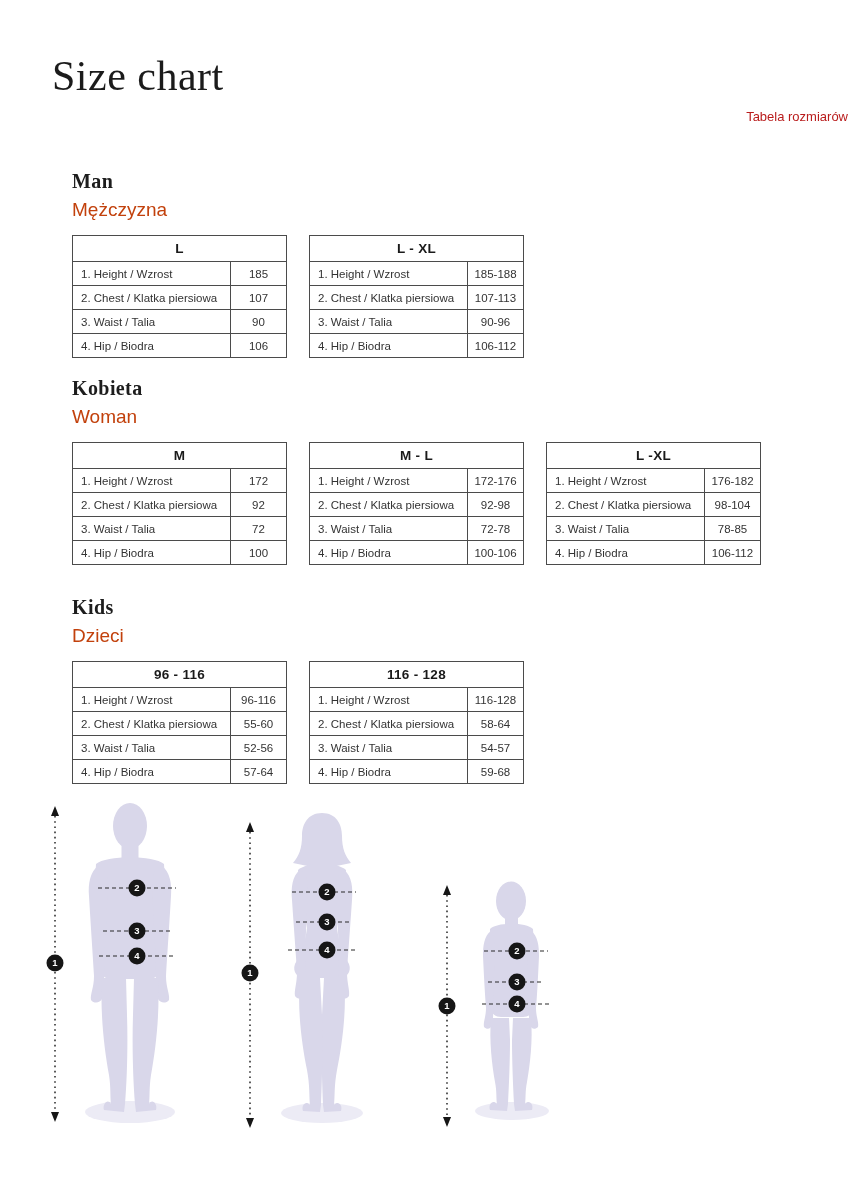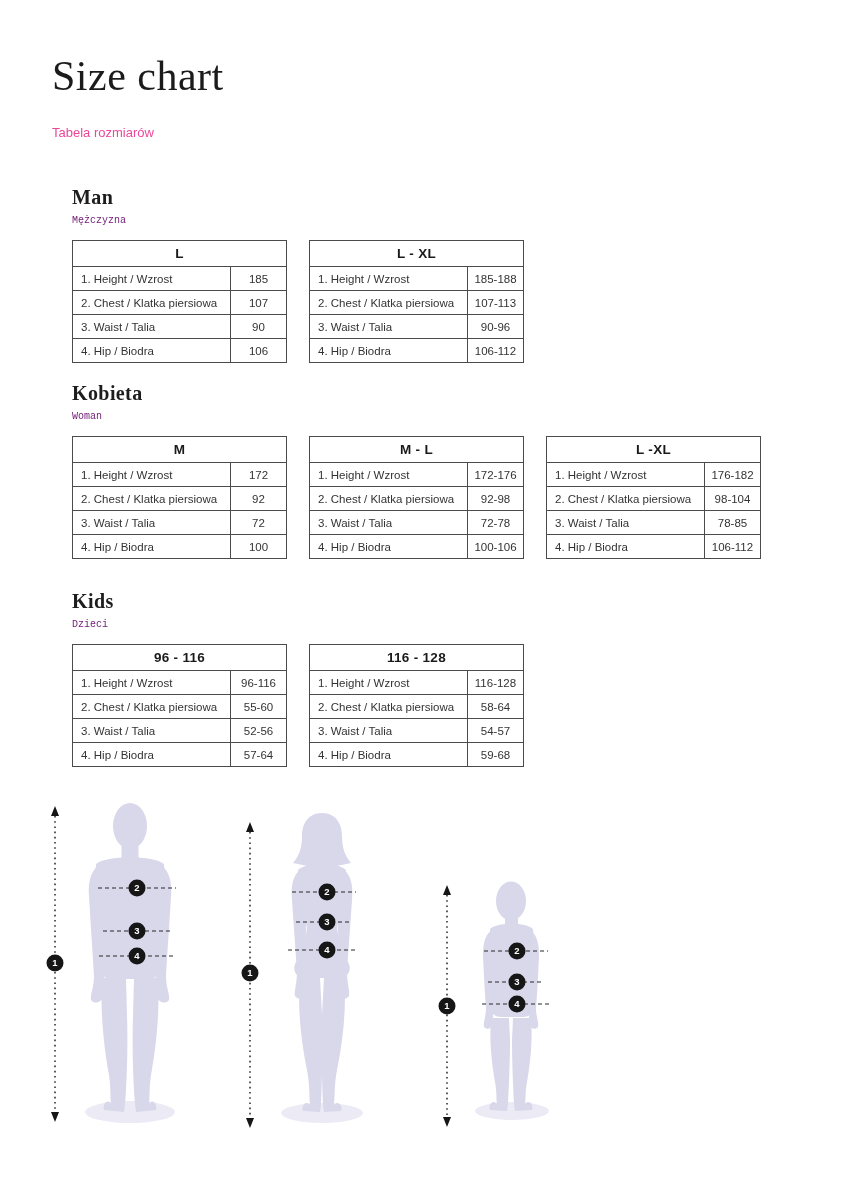--- a/index.html
+++ b/index.html
@@ -17,42 +17,42 @@
 
   .page-title {
     font-family: "Liberation Serif", serif;
     font-size: 42px;
     font-weight: 400;
     letter-spacing: 0.5px;
     color: #1b1b1b;
     line-height: 1.0;
   }
   .page-subtitle {
-    margin-top: 28px;
+    margin-top: 12px;
     font-size: 13px;
-    color: #ec4899;
+    color: #b91c1c;
+    text-align: right;
   }
 
   .section { margin-top: 0; padding-left: 20px; }
   .section-man    { margin-top: 46px; }
   .section-woman  { margin-top: 19px; }
   .section-kids   { margin-top: 31px; }
 
   .section-heading {
     font-family: "Liberation Serif", serif;
     font-size: 20px;
     font-weight: 600;
     letter-spacing: 0.4px;
     color: #1d1d1d;
   }
   .section-subheading {
     margin-top: 6px;
-    font-size: 10px;
-    color: #701a75;
-    font-family: Liberation Mono, monospace;
+    font-size: 19px;
+    color: #c2410c;
   }
   .tables-row {
     display: flex;
     gap: 22px;
     margin-top: 14px;
   }
 
   table.size-table {
     border-collapse: collapse;
     width: 215px;

